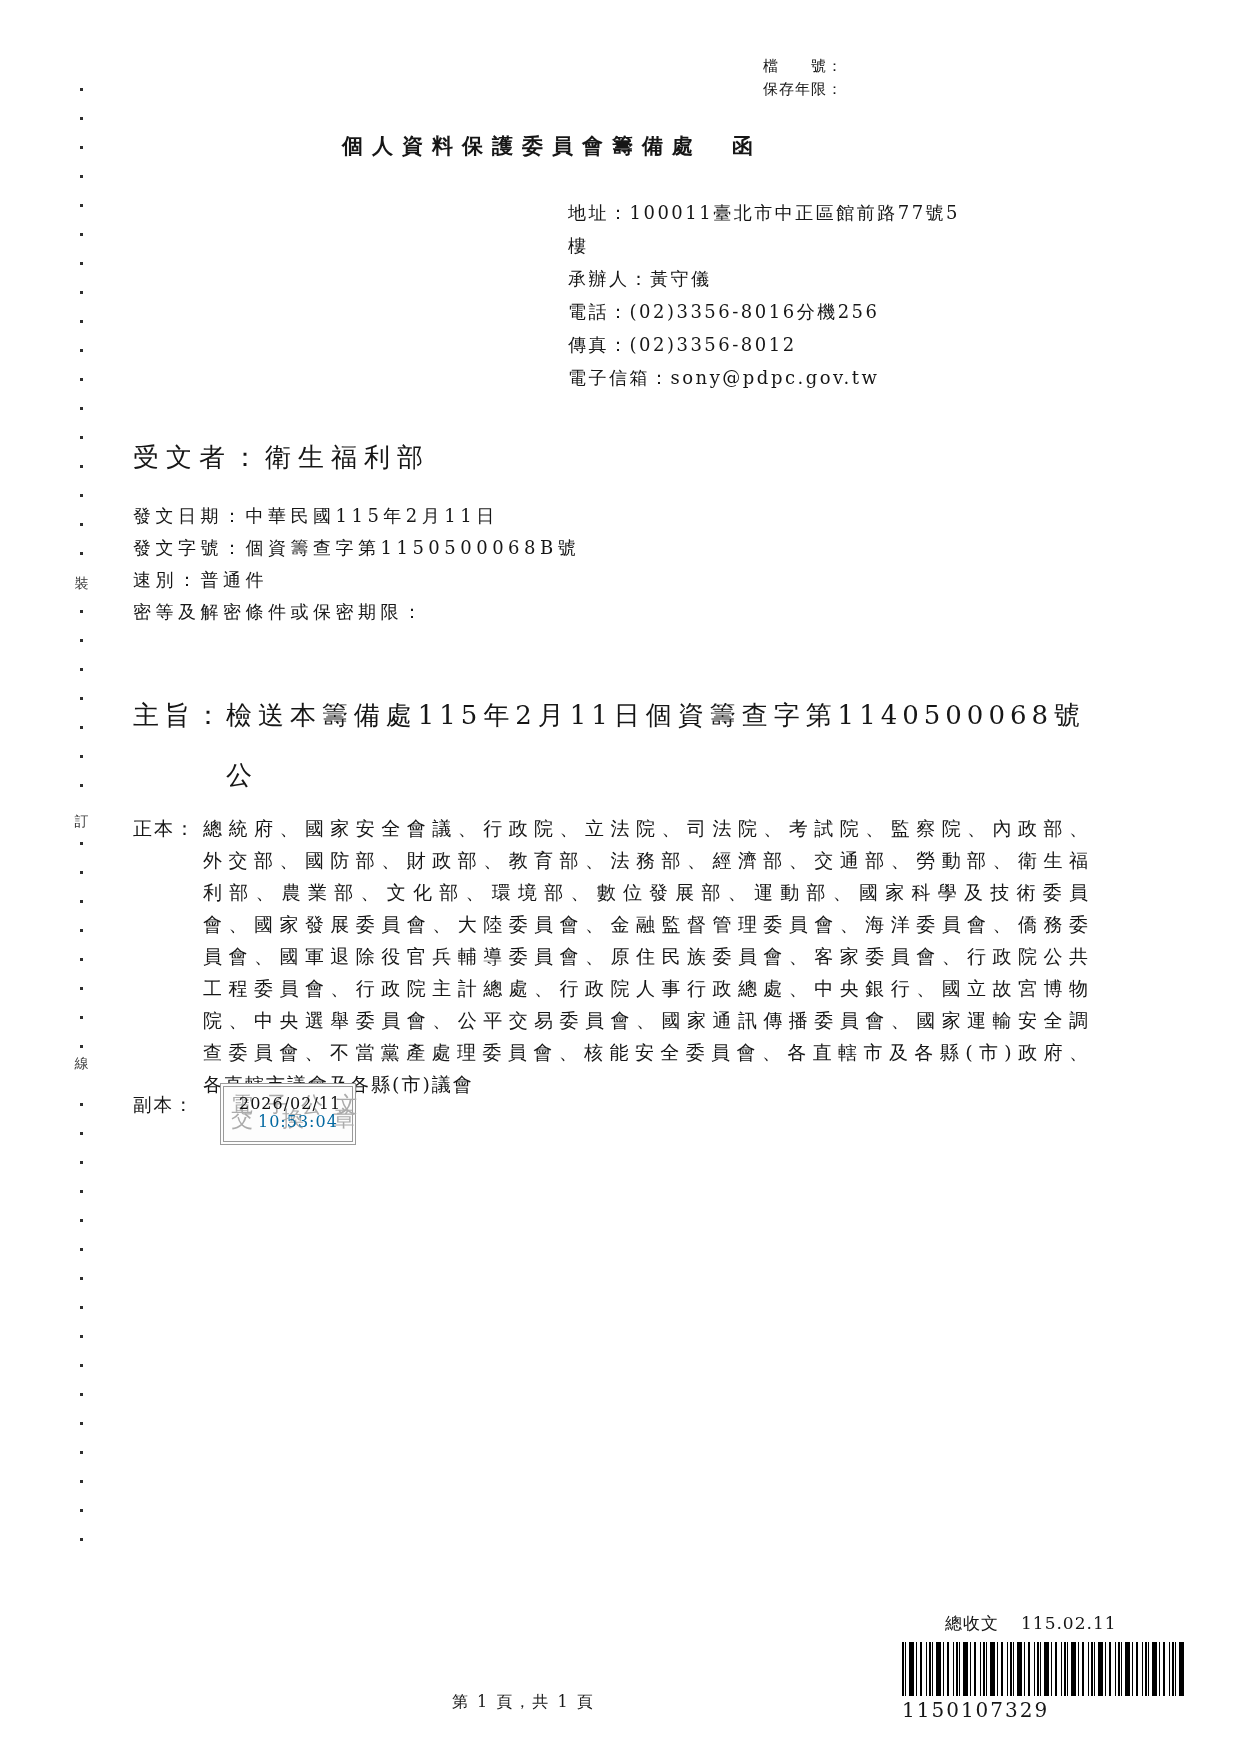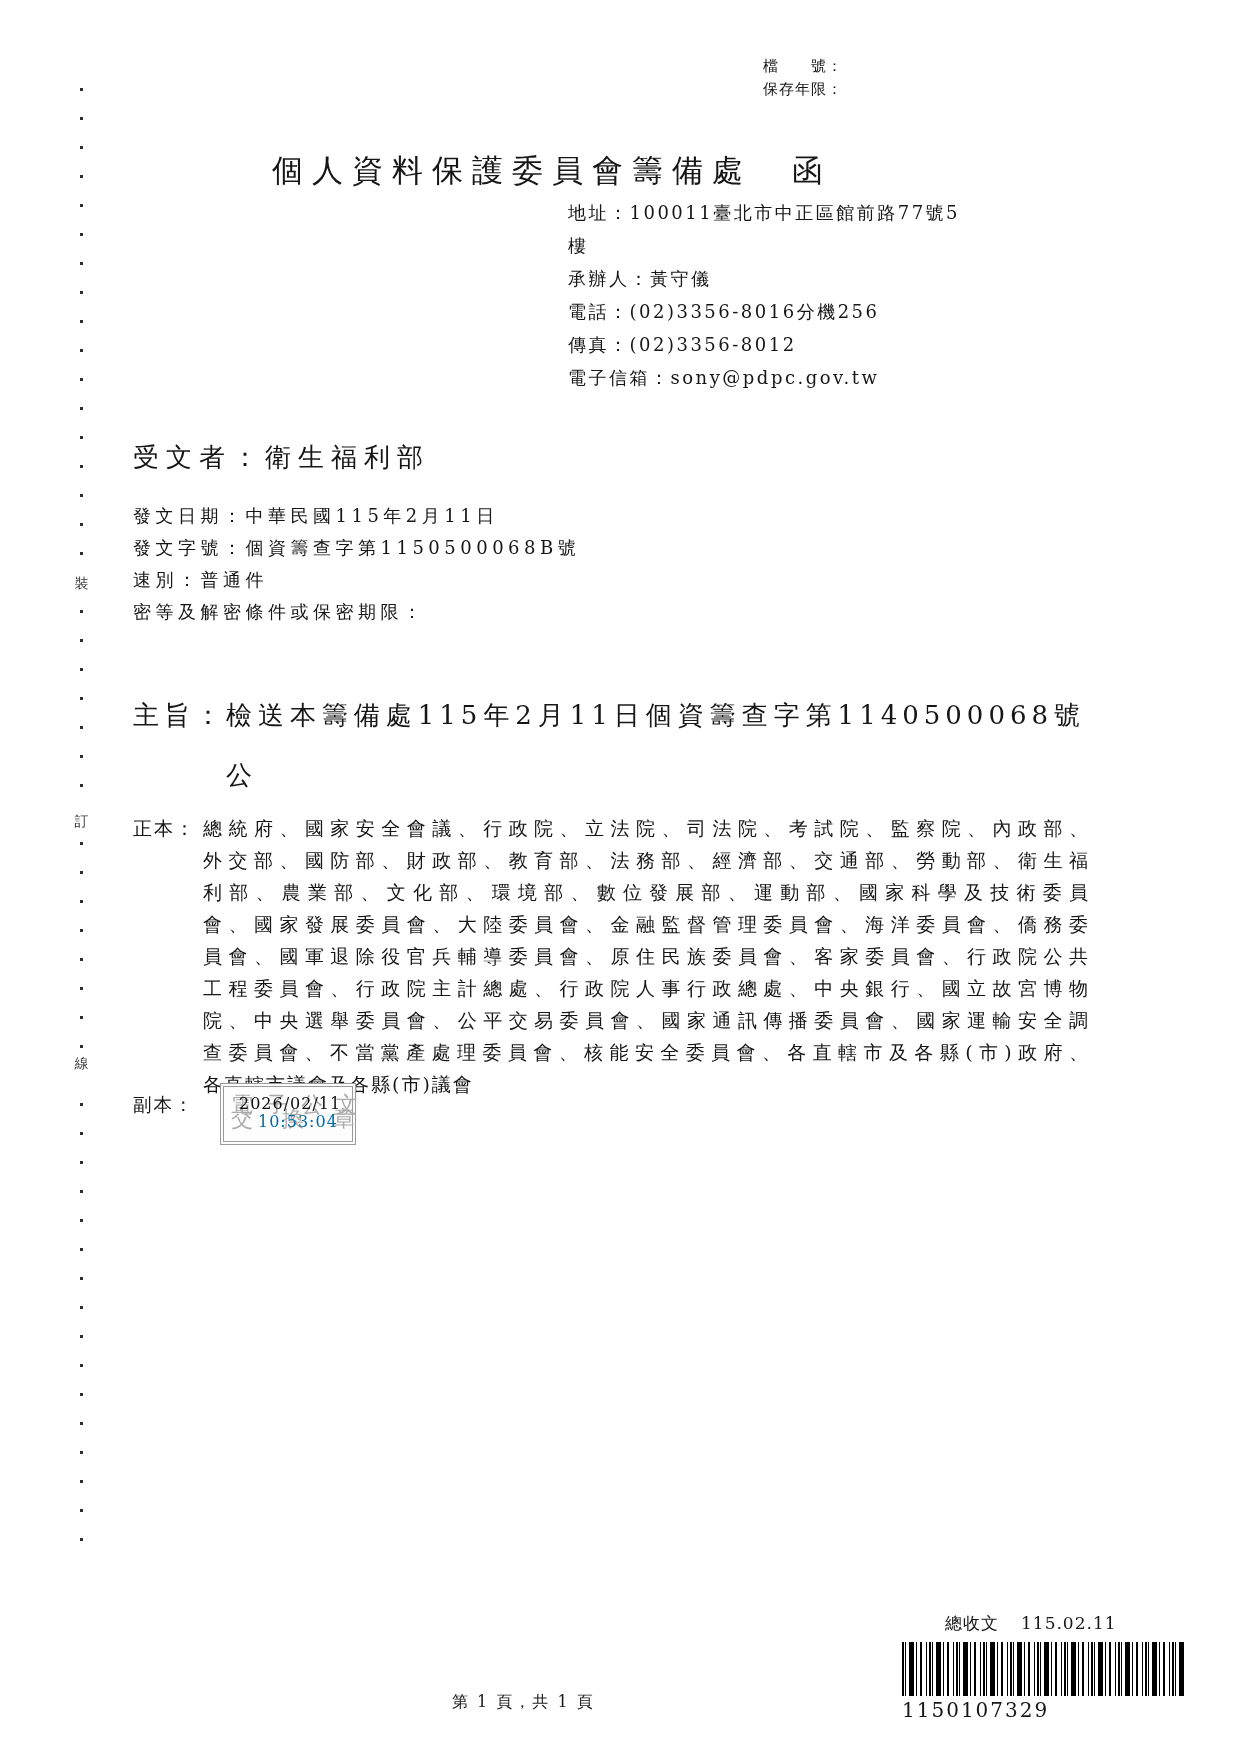--- a/index.html
+++ b/index.html
@@ -9,21 +9,21 @@
     position:absolute; left:0; top:0; width:1241px; height:1754px;
     background:#ffffff; color:#161616;
     font-family:"DejaVu Serif","Liberation Serif",serif;
     overflow:hidden;
   }
 
   
   .file-block { position:absolute; left:763px; top:55px; font-size:15px; line-height:23px; letter-spacing:1px; }
 
   
-  .doc-title { position:absolute; left:0; top:150px; width:1104px; text-align:center; font-size:31px; letter-spacing:9px; white-space:nowrap; }
+  .doc-title { position:absolute; left:0; top:132px; width:1104px; text-align:center; font-size:21px; letter-spacing:9px; white-space:nowrap;font-weight:bold; }
 
   
   .sender-info { position:absolute; left:568px; top:196px; font-size:18px; line-height:33px; letter-spacing:2.5px; }
 
   
   .recipient-line { position:absolute; left:133px; top:440px; font-size:26px; letter-spacing:7px; }
 
   
   .meta-block { position:absolute; left:133px; top:500px; font-size:18px; line-height:32px; letter-spacing:4.5px; }
 

